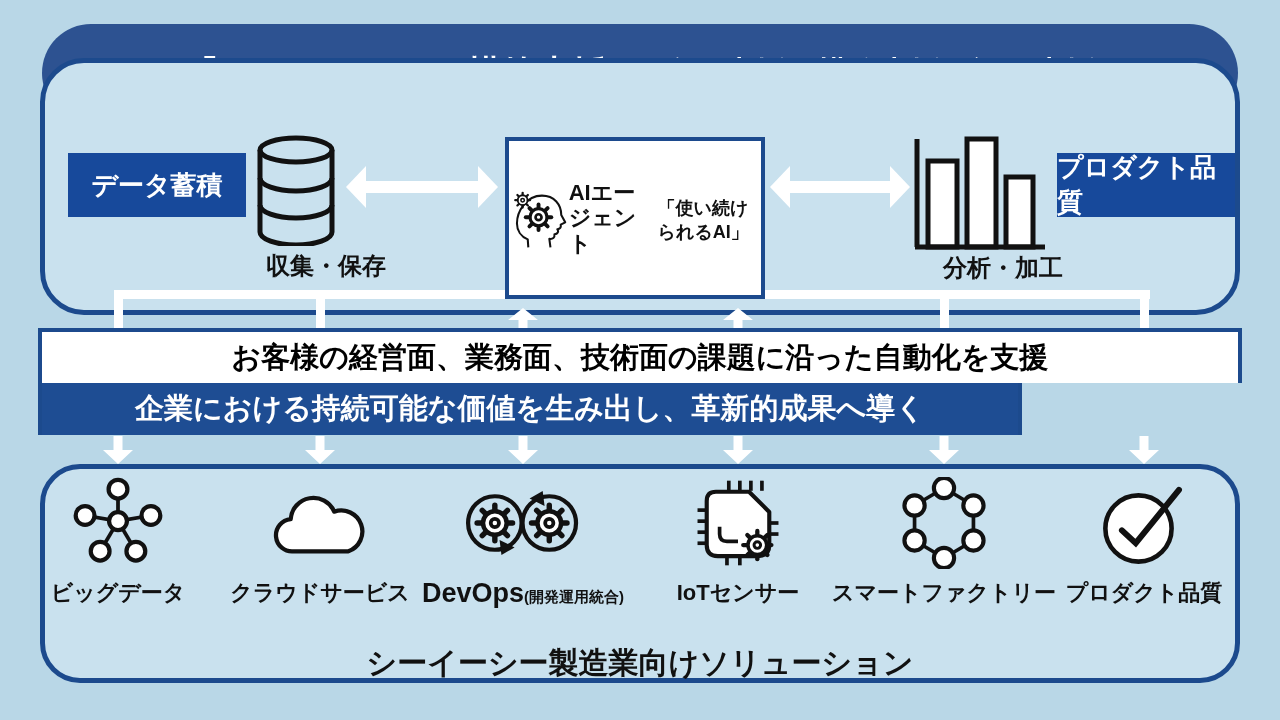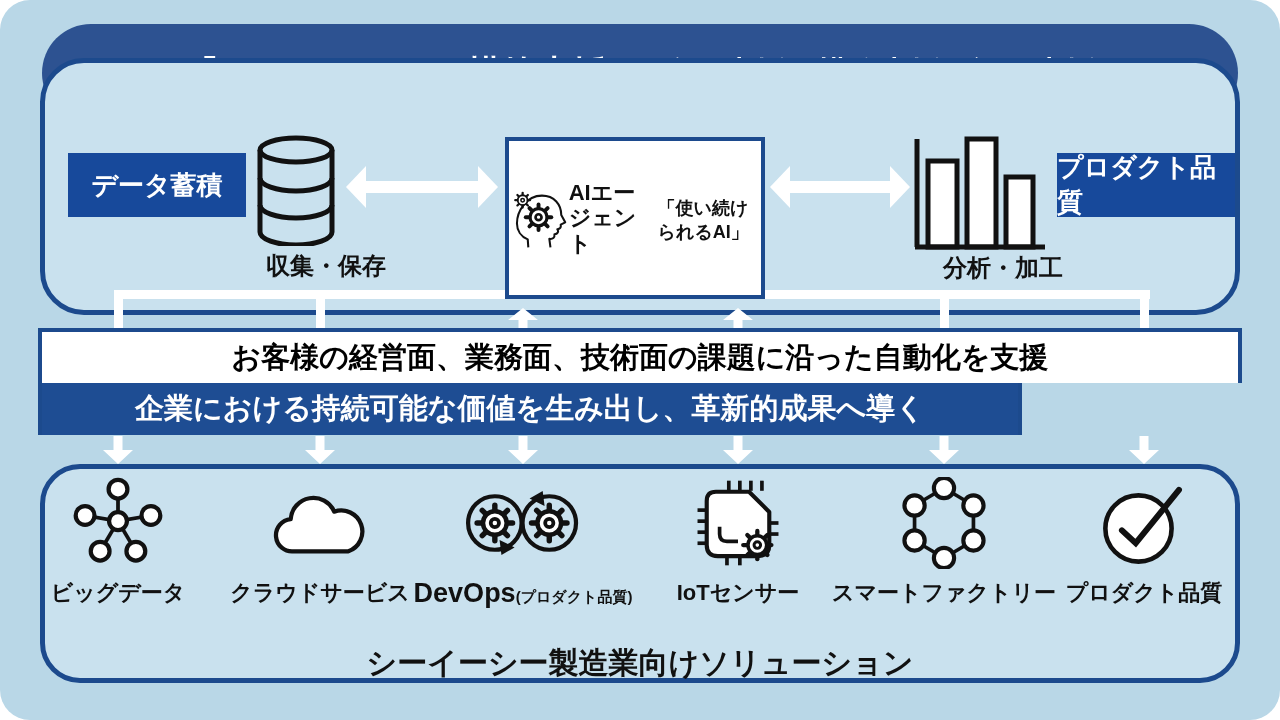--- a/index.html
+++ b/index.html
@@ -2,21 +2,21 @@
 <html style="--bg: #b9d7e7; --panel: #c9e1ee; --border: #1c4a8d; --header: #2d5291; --badge: #17499b; --band: #1e4d93; --ink: #111111; --white: #ffffff;"><head>
 <meta charset="utf-8">
 <style>
   :root{
     --bg:#b9d7e7; --panel:#c9e1ee; --border:#1c4a8d; --header:#2d5291;
     --badge:#17499b; --band:#1e4d93; --ink:#111111; --white:#ffffff;
   }
   *{margin:0;padding:0;box-sizing:border-box;}
   html,body{width:1280px;height:720px;}
   body{font-family:"Liberation Sans","DejaVu Sans",sans-serif;}
-  .stage{position:relative;width:1280px;height:720px;background:var(--bg);overflow:hidden;border-radius:30px;}
+  .stage{position:relative;width:1280px;height:720px;background:var(--bg);overflow:hidden;}
   .abs{position:absolute;}
 
   
   .header{left:42px;top:24px;width:1196px;height:98px;border-radius:49px;background:var(--header);
           display:flex;align-items:center;justify-content:center;color:#fff;font-weight:bold;}
   .header .main{font-size:35px;}
   .header .sub{font-size:31px;margin-left:20px;}
 
   
   .top-panel{left:40px;top:58px;width:1200px;height:257px;border:5px solid var(--border);
@@ -226,21 +226,21 @@
             <circle cx="93" cy="41" r="28.5"></circle>
         </g>
         <polygon fill="#111" points="40,59 56,67 42,75"></polygon>
         <polygon fill="#111" points="88,23 72,15 86,7"></polygon>
         <use href="#gear" transform="translate(35,41) scale(1.05)"></use>
         <use href="#gear" transform="translate(93,41) scale(1.05)"></use>
       </svg>
     </div>
     <div class="sol-label">
       <span class="big">DevOps</span>
-        <span class="small">(プロダクト品質)</span>
+        <span class="small">(開発運用統合)</span>
     </div>
   </div>
 
   <div class="sol-item" style="left:829px">
     <div class="sol-icon">
       <svg width="92" height="92" viewBox="0 0 100 100">
         <g stroke="#111" stroke-width="4">
           <line x1="50" y1="12" x2="82" y2="31"></line>
             <line x1="82" y1="31" x2="82" y2="69"></line>
           <line x1="82" y1="69" x2="50" y2="88"></line>

